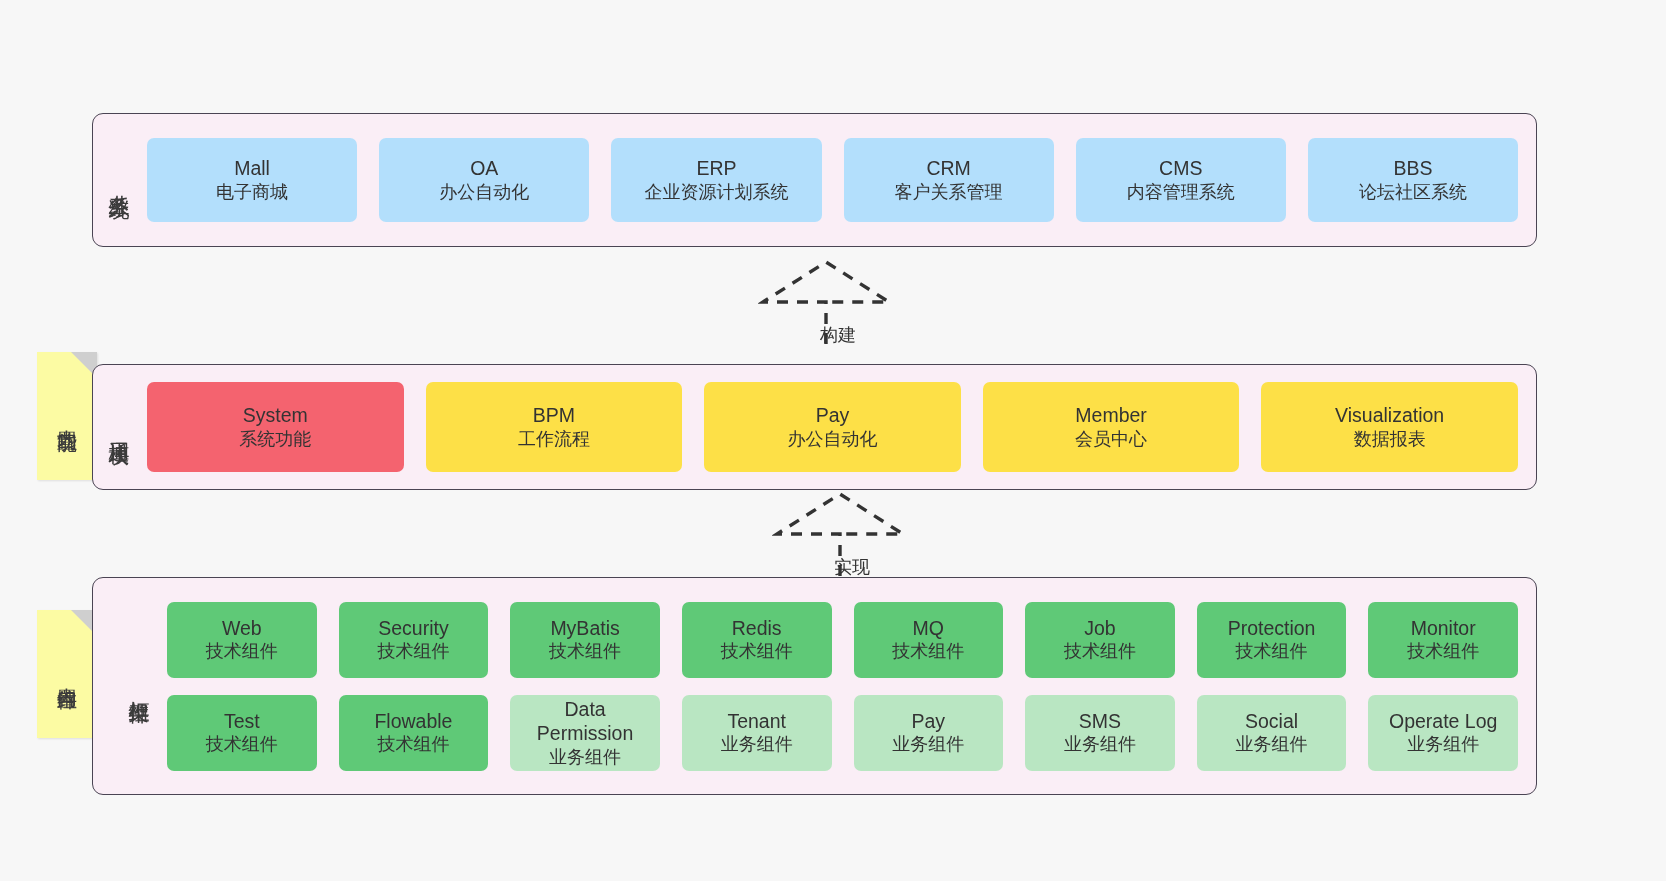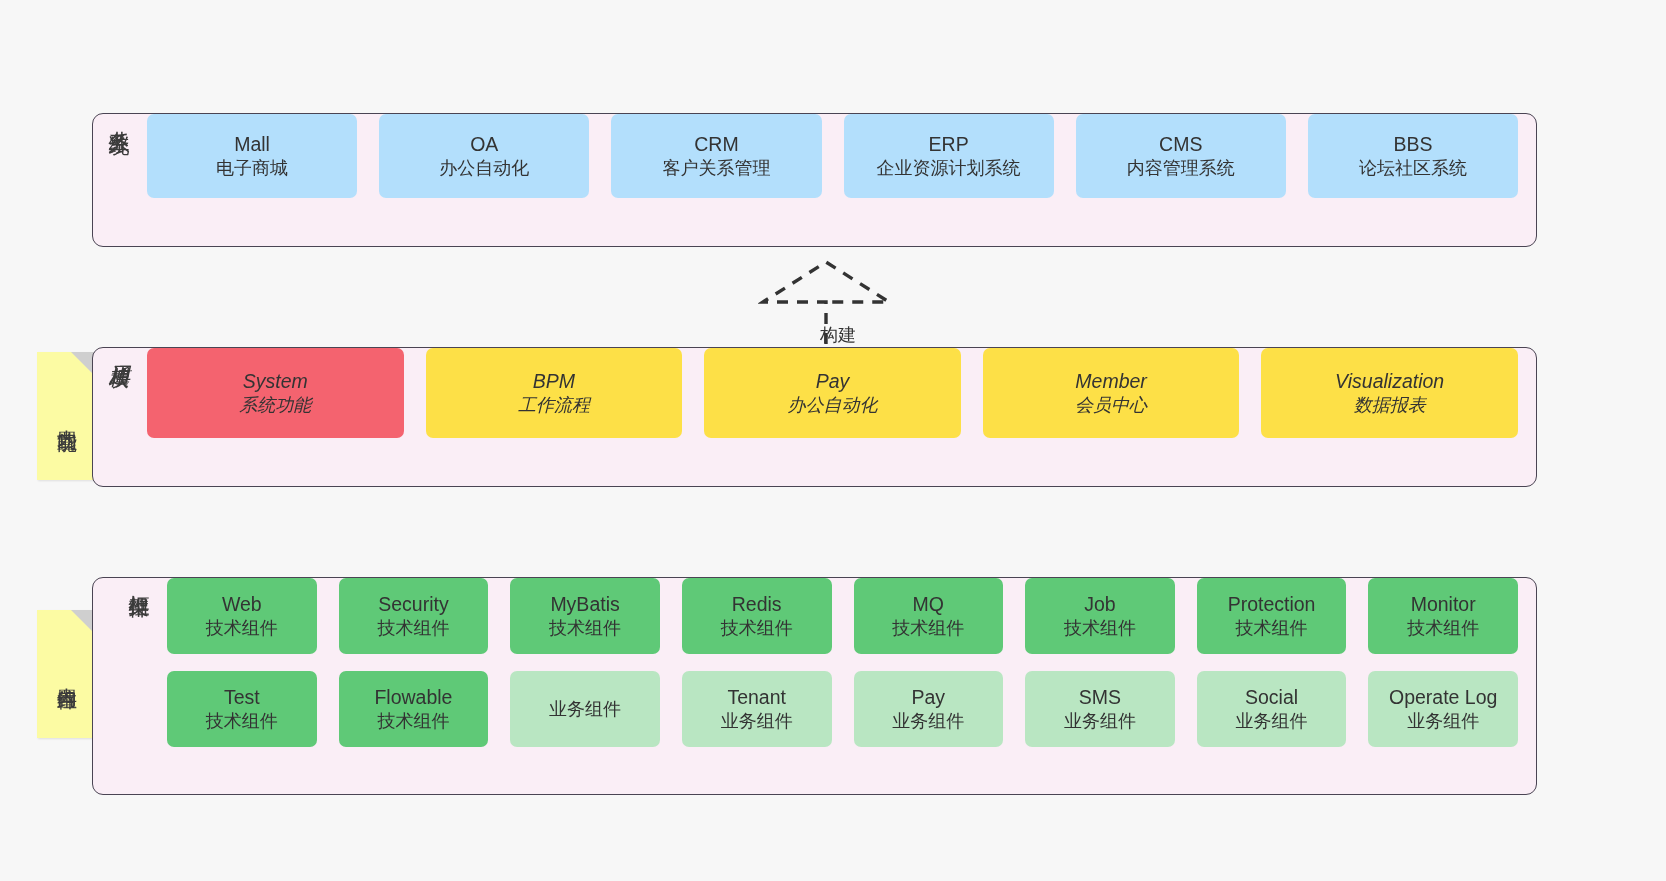--- a/index.html
+++ b/index.html
@@ -25,21 +25,21 @@
 
   
   .layer {
     position: absolute;
     box-sizing: border-box;
     background: #faeef6;
     border: 1.6px solid #4a4453;
     border-radius: 11px;
     display: flex;
     flex-direction: row;
-    align-items: flex-start;
+    align-items: center;
   }
   .layer-label {
     flex: 0 0 auto;
     width: 44px;
     display: flex;
     align-items: center;
     justify-content: center;
     font-size: 21px;
     line-height: 1.14;
     color: #3b3b3b;
@@ -138,26 +138,26 @@
       <div class="row">
         <div class="node biz">
           <div class="title">Mall</div>
           <div class="sub">电子商城</div>
         </div>
         <div class="node biz">
           <div class="title">OA</div>
           <div class="sub">办公自动化</div>
         </div>
         <div class="node biz">
+          <div class="title">ERP</div>
+          <div class="sub">企业资源计划系统</div>
+        </div>
+        <div class="node biz">
           <div class="title">CRM</div>
           <div class="sub">客户关系管理</div>
-        </div>
-        <div class="node biz">
-          <div class="title">ERP</div>
-          <div class="sub">企业资源计划系统</div>
         </div>
         <div class="node biz">
           <div class="title">CMS</div>
           <div class="sub">内容管理系统</div>
         </div>
         <div class="node biz">
           <div class="title">BBS</div>
           <div class="sub">论坛社区系统</div>
         </div>
       </div>
@@ -169,21 +169,21 @@
       <path d="M 68 86 L 68 44 L 5 44 L 68 4 L 131 44 L 68 44" fill="none" stroke="#333333" stroke-width="3.4" stroke-dasharray="11,9" stroke-linecap="butt"></path>
     </svg>
     <div class="conn-label" style="left:62px; top:31px;">构建</div>
   </div>
 
   <div class="sticky" style="left:37px; top:352px; width:60px; height:128px;">
     <span class="fold"></span>
     <span>内置功能</span>
   </div>
 
-  <div class="layer" id="layer-modules" style="left:92px; top:347px; width:1445px; height:140px;font-style:italic;">
+  <div class="layer" id="layer-modules" style="left:92px; top:364px; width:1445px; height:126px;">
     <div class="layer-label">通用模块</div>
     <div class="layer-body">
       <div class="row">
         <div class="node mod hot">
           <div class="title">System</div>
           <div class="sub">系统功能</div>
         </div>
         <div class="node mod">
           <div class="title">BPM</div>
           <div class="sub">工作流程</div>
@@ -197,20 +197,26 @@
           <div class="sub">会员中心</div>
         </div>
         <div class="node mod">
           <div class="title">Visualization</div>
           <div class="sub">数据报表</div>
         </div>
       </div>
     </div>
   </div>
 
+  <div class="connector" style="left:772px; top:490px; width:150px; height:92px;">
+    <svg width="150" height="92" viewBox="0 0 150 92">
+      <path d="M 68 86 L 68 44 L 5 44 L 68 4 L 131 44 L 68 44" fill="none" stroke="#333333" stroke-width="3.4" stroke-dasharray="11,9" stroke-linecap="butt"></path>
+    </svg>
+    <div class="conn-label" style="left:62px; top:31px;">实现</div>
+  </div>
 
   <div class="sticky" style="left:37px; top:610px; width:60px; height:128px;">
     <span class="fold"></span>
     <span>内置组件</span>
   </div>
 
   <div class="layer" id="layer-framework" style="left:92px; top:577px; width:1445px; height:218px;padding-left:20px;">
     <div class="layer-label">框架组件</div>
     <div class="layer-body">
       <div class="row">
@@ -250,20 +256,21 @@
       <div class="row">
         <div class="node comp">
           <div class="title">Test</div>
           <div class="sub">技术组件</div>
         </div>
         <div class="node comp">
           <div class="title">Flowable</div>
           <div class="sub">技术组件</div>
         </div>
         <div class="node comp light">
+          <div class="title">Data Permission</div>
           <div class="sub">业务组件</div>
         </div>
         <div class="node comp light">
           <div class="title">Tenant</div>
           <div class="sub">业务组件</div>
         </div>
         <div class="node comp light">
           <div class="title">Pay</div>
           <div class="sub">业务组件</div>
         </div>

